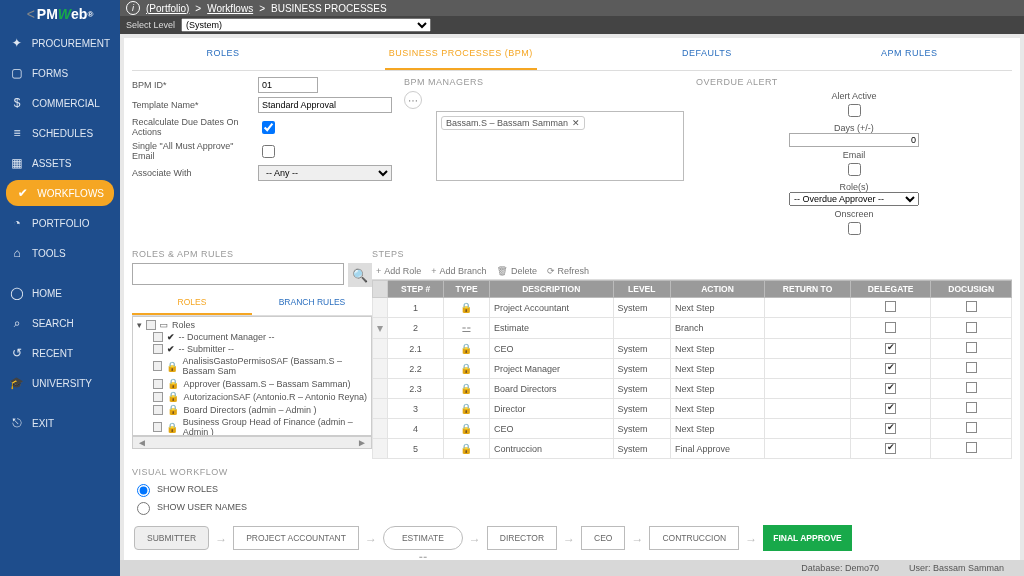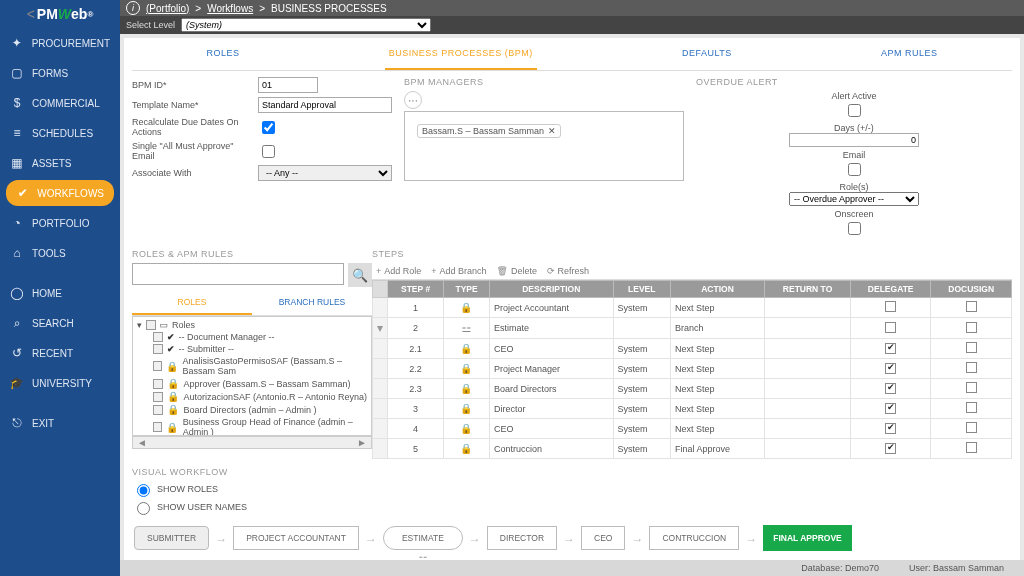--- a/index.html
+++ b/index.html
@@ -9,35 +9,35 @@
   .logo { height:28px; display:flex; align-items:center; justify-content:center; font-weight:bold; color:#fff; font-size:14px; padding:0 8px;}
   .logo .m { color:#18a94a; font-style:italic; }
   .sb-item { display:flex; align-items:center; gap:8px; padding:8px 10px; font-size:10px; cursor:pointer; color:#dfe7f2; }
   .sb-item.active { background:#f5a623; border-radius:12px; margin:2px 6px; padding:6px 10px; color:#fff;}
   .sb-icon { width:14px; display:inline-flex; justify-content:center; font-size:12px;}
   .main { flex:1; display:flex; flex-direction:column; background:#e8e8e8; min-width:0;}
   .breadcrumb { height:16px; background:#5b5b5b; color:#fff; font-size:10px; display:flex; align-items:center; padding:0 6px; gap:6px;}
   .breadcrumb .info-ic { width:14px; height:14px; border:1px solid #fff; border-radius:50%; display:inline-flex; align-items:center; justify-content:center; font-style:italic; font-size:9px;}
   .breadcrumb .crumb { text-decoration:underline; }
   .level-row { height:18px; background:#444; color:#ddd; display:flex; align-items:center; padding:0 6px; font-size:9px; gap:6px;}
-  .level-row select { font-size:9px; height:14px; width:250px;font-style:italic;}
+  .level-row select { font-size:9px; height:14px; width:250px;}
   .content { flex:1; background:#fff; margin:4px 4px 0 4px; padding:4px 8px 8px 8px; overflow:auto; position:relative;}
   .tabs { display:flex; justify-content:space-around; border-bottom:1px solid #ddd; margin-bottom:6px;}
   .tab { padding:6px 4px 10px 4px; font-size:9px; color:#2b6fbf; letter-spacing:.5px; cursor:pointer;}
   .tab.active { color:#f5a623; border-bottom:2px solid #f5a623; }
   .section-row { display:flex; gap:12px; margin-bottom:8px;}
   .form-col { flex:0 0 260px; }
   .form-pair { display:flex; align-items:center; margin-bottom:4px; gap:6px; font-size:9px;}
   .form-pair label { width:120px; color:#555;}
   .form-pair input[type=text], .form-pair select { flex:1; font-size:9px; height:16px; border:1px solid #aaa; padding:0 3px;}
   .req::after{content:"*"; color:#555;}
   .managers-col { flex:0 0 280px; }
   .sec-title { font-size:9px; color:#999; letter-spacing:.5px; margin-bottom:4px;}
   .more-dots { width:18px; height:18px; border:1px solid #ccc; border-radius:50%; display:inline-flex; align-items:center; justify-content:center; font-size:10px; color:#777; cursor:pointer;}
-  .mgr-box { border:1px solid #bbb; height:70px; padding:12px; margin-top:2px;}
+  .mgr-box { border:1px solid #bbb; height:70px; padding:4px; margin-top:2px;margin-left:32px;}
   .chip { display:inline-flex; align-items:center; gap:4px; border:1px solid #ccc; border-radius:3px; padding:1px 4px; font-size:9px; background:#fff;}
   .chip .x { cursor:pointer; color:#555;}
   .alert-col { flex:1; }
   .alert-row { display:flex; justify-content:space-between; align-items:center; font-size:9px; margin-bottom:3px;flex-direction:column;}
   .alert-row select { width:130px; font-size:9px; height:14px;}
   .alert-row input[type=text]{ width:130px; font-size:9px; height:14px; text-align:right; border:1px solid #aaa;}
   .panels { display:flex; }
   .panel-left { flex:0 0 240px; }
   .panel-right { flex:1; min-width:0;}
   .search-row { display:flex; gap:4px; margin:4px 0;}

